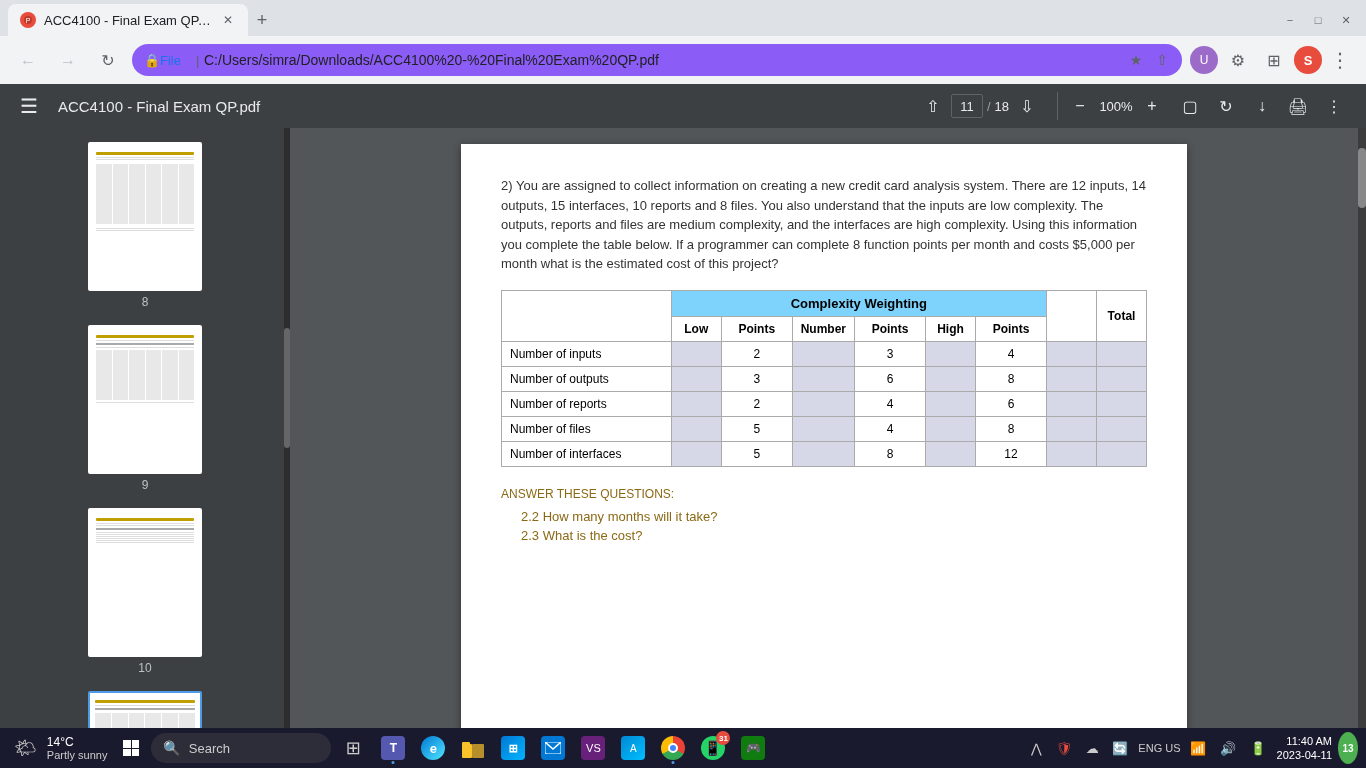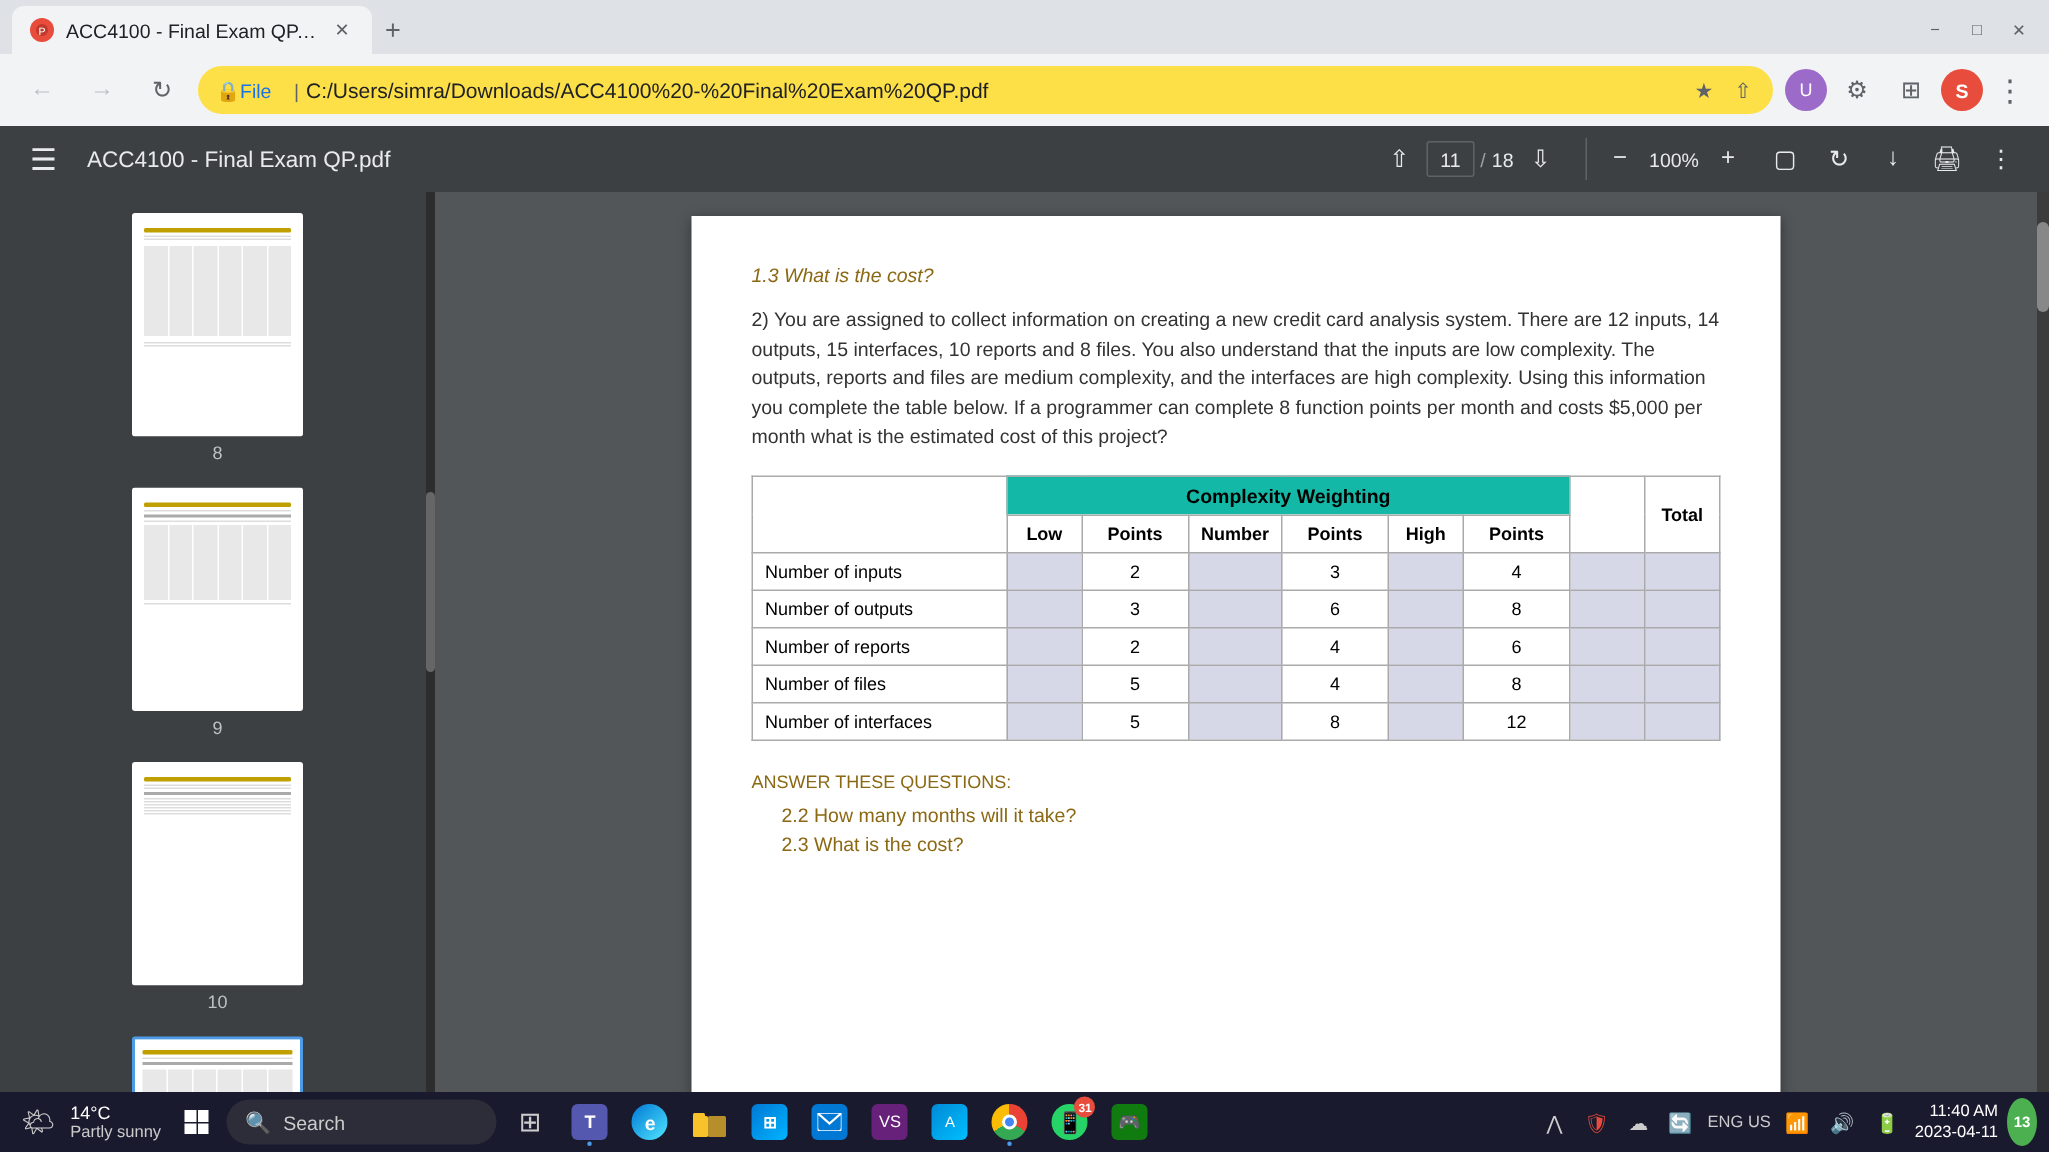--- a/index.html
+++ b/index.html
@@ -17,21 +17,21 @@
     .new-tab-btn { width: 28px; height: 28px; display: flex; align-items: center; justify-content: center; border-radius: 50%; cursor: pointer; font-size: 18px; color: #5f6368; margin-bottom: 2px; }
     .window-controls { margin-left: auto; display: flex; align-items: center; gap: 4px; padding-right: 8px; padding-bottom: 4px; }
     .win-btn { width: 24px; height: 24px; display: flex; align-items: center; justify-content: center; font-size: 11px; color: #5f6368; cursor: pointer; }
 
     
     .address-bar { height: 48px; background: #f1f3f4; display: flex; align-items: center; padding: 0 12px; gap: 8px; }
     .nav-btn { width: 32px; height: 32px; border-radius: 50%; display: flex; align-items: center; justify-content: center; cursor: pointer; color: #5f6368; font-size: 16px; }
     .nav-btn.disabled { color: #bdc1c6; cursor: default; }
     .address-input-wrapper { flex: 1; position: relative; display: flex; align-items: center; }
     .address-input-wrapper .lock-icon { position: absolute; left: 12px; color: #5f6368; font-size: 13px; }
-    .address-input-field { flex: 1; background: #fde047; border: none; border-radius: 16px; height: 32px; padding: 0 12px 0 32px; font-size: 14px; color: #202124; outline: none; }
+    .address-input-field { flex: 1; background: #8b5cf6; border: none; border-radius: 16px; height: 32px; padding: 0 12px 0 32px; font-size: 14px; color: #202124; outline: none; }
     .address-right-icons { position: absolute; right: 10px; display: flex; gap: 6px; align-items: center; }
     .addr-icon { width: 20px; height: 20px; display: flex; align-items: center; justify-content: center; color: #5f6368; font-size: 14px; cursor: pointer; }
     .toolbar-right { display: flex; align-items: center; gap: 4px; }
     .toolbar-btn { width: 32px; height: 32px; border-radius: 50%; display: flex; align-items: center; justify-content: center; cursor: pointer; color: #5f6368; font-size: 16px; }
     .profile-btn { width: 28px; height: 28px; border-radius: 50%; background: #e74c3c; display: flex; align-items: center; justify-content: center; color: white; font-size: 13px; font-weight: bold; cursor: pointer; }
     .menu-btn { font-size: 20px; color: #5f6368; cursor: pointer; padding: 4px; }
 
     
     .pdf-toolbar { height: 44px; background: #3c4043; display: flex; align-items: center; padding: 0 16px; gap: 8px; }
     .pdf-menu-btn { color: #e8eaed; font-size: 20px; cursor: pointer; padding: 4px; }
@@ -66,21 +66,21 @@
     .pdf-content::-webkit-scrollbar-thumb { background: #909396; border-radius: 4px; }
 
     .pdf-page { background: white; width: 726px; min-height: 600px; padding: 32px 40px; box-shadow: 0 2px 8px rgba(0,0,0,0.4); position: relative; }
 
     
     .question-text { font-size: 13px; color: #333; line-height: 1.5; margin-bottom: 16px; }
 
     
     .complexity-table { width: 100%; border-collapse: collapse; margin: 16px 0; font-size: 12px; }
     .complexity-table th, .complexity-table td { border: 1px solid #aaa; padding: 5px 8px; text-align: center; }
-    .complexity-table .header-main { background: #14b8a6; font-weight: bold; font-size: 13px; text-align: center; }
+    .complexity-table .header-main { background: #7dd3fc; font-weight: bold; font-size: 13px; text-align: center; }
     .complexity-table .row-label { text-align: left; font-size: 12px; background: white; min-width: 120px; border: 1px solid #aaa; padding: 5px 8px; }
     .complexity-table .sub-header { background: white; font-weight: bold; font-size: 12px; border: 1px solid #aaa; }
     .complexity-table .num-cell { background: white; font-size: 12px; }
     .complexity-table .input-cell { background: #d6d8e8; width: 50px; }
     .last-total { background: #d6d8e8 !important; }
 
     
     .answer-section { margin-top: 20px; }
     .answer-label { font-size: 12px; color: #8b6914; margin-bottom: 8px; }
     .sub-question { font-size: 13px; color: #8b6914; margin: 4px 0; margin-left: 20px; }
@@ -283,21 +283,20 @@
     </div>
 
     <div style="position:absolute;right:0;top:0;bottom:0;width:6px;background:#2d2d2d;">
       <div style="width:6px;height:120px;background:#666;border-radius:3px;margin-top:200px;"></div>
     </div>
   </div>
 
   <div class="pdf-content">
     <div class="pdf-page">
 
-      <div class="top-question" style="font-style:italic;">1.3 What is the cost?</div>
 
       <p class="question-text">2) You are assigned to collect information on creating a new credit card analysis system.  There are 12 inputs, 14 outputs, 15 interfaces, 10 reports and 8 files.   You also understand that the inputs are low complexity.  The outputs, reports and files are medium complexity, and the interfaces are high complexity.  Using this information you complete the table below.  If a programmer can complete 8 function points per month and costs $5,000 per month what is the estimated cost of this project?</p>
 
       <table class="complexity-table">
         <thead>
           <tr>
             <td rowspan="2" style="background:white;border:1px solid #aaa;"></td>
             <th colspan="6" class="header-main">Complexity Weighting</th>
             <td rowspan="2" style="background:white;border:1px solid #aaa;width:40px;"></td>
             <th rowspan="2" class="sub-header">Total</th>

